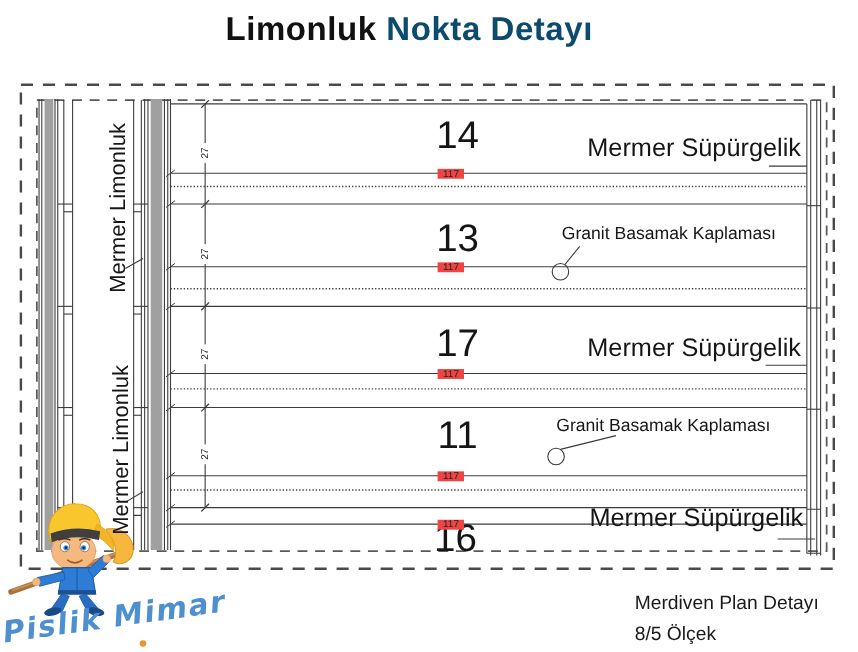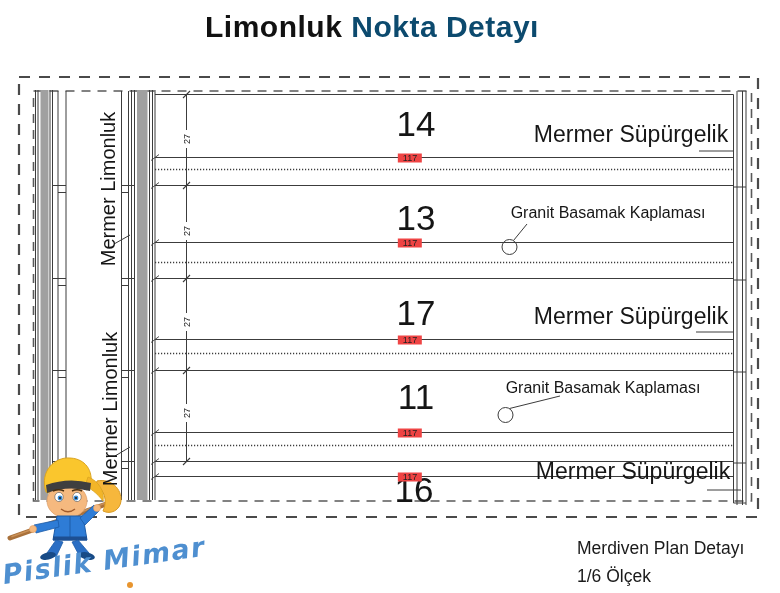--- a/index.html
+++ b/index.html
@@ -207,15 +207,15 @@
   <div class="lbl finish" style="left:631px;top:134px;">Mermer Süpürgelik</div>
   <div class="lbl granit" style="left:608px;top:213px;">Granit Basamak Kaplaması</div>
   <div class="lbl finish" style="left:631px;top:316px;">Mermer Süpürgelik</div>
   <div class="lbl granit" style="left:603px;top:388px;">Granit Basamak Kaplaması</div>
   <div class="lbl finish" style="left:633px;top:471px;">Mermer Süpürgelik</div>
 
   <div class="lbl rot limon" style="left:108px;top:189px;">Mermer Limonluk</div>
   <div class="lbl rot limon" style="left:110px;top:409px;">Mermer Limonluk</div>
 
   <div class="footer" style="top:538px;">Merdiven Plan Detayı</div>
-  <div class="footer" style="top:566px;">1/6 Ölçek</div>
+  <div class="footer" style="top:566px;">8/5 Ölçek</div>
 
 </div>
 
 </body></html>

